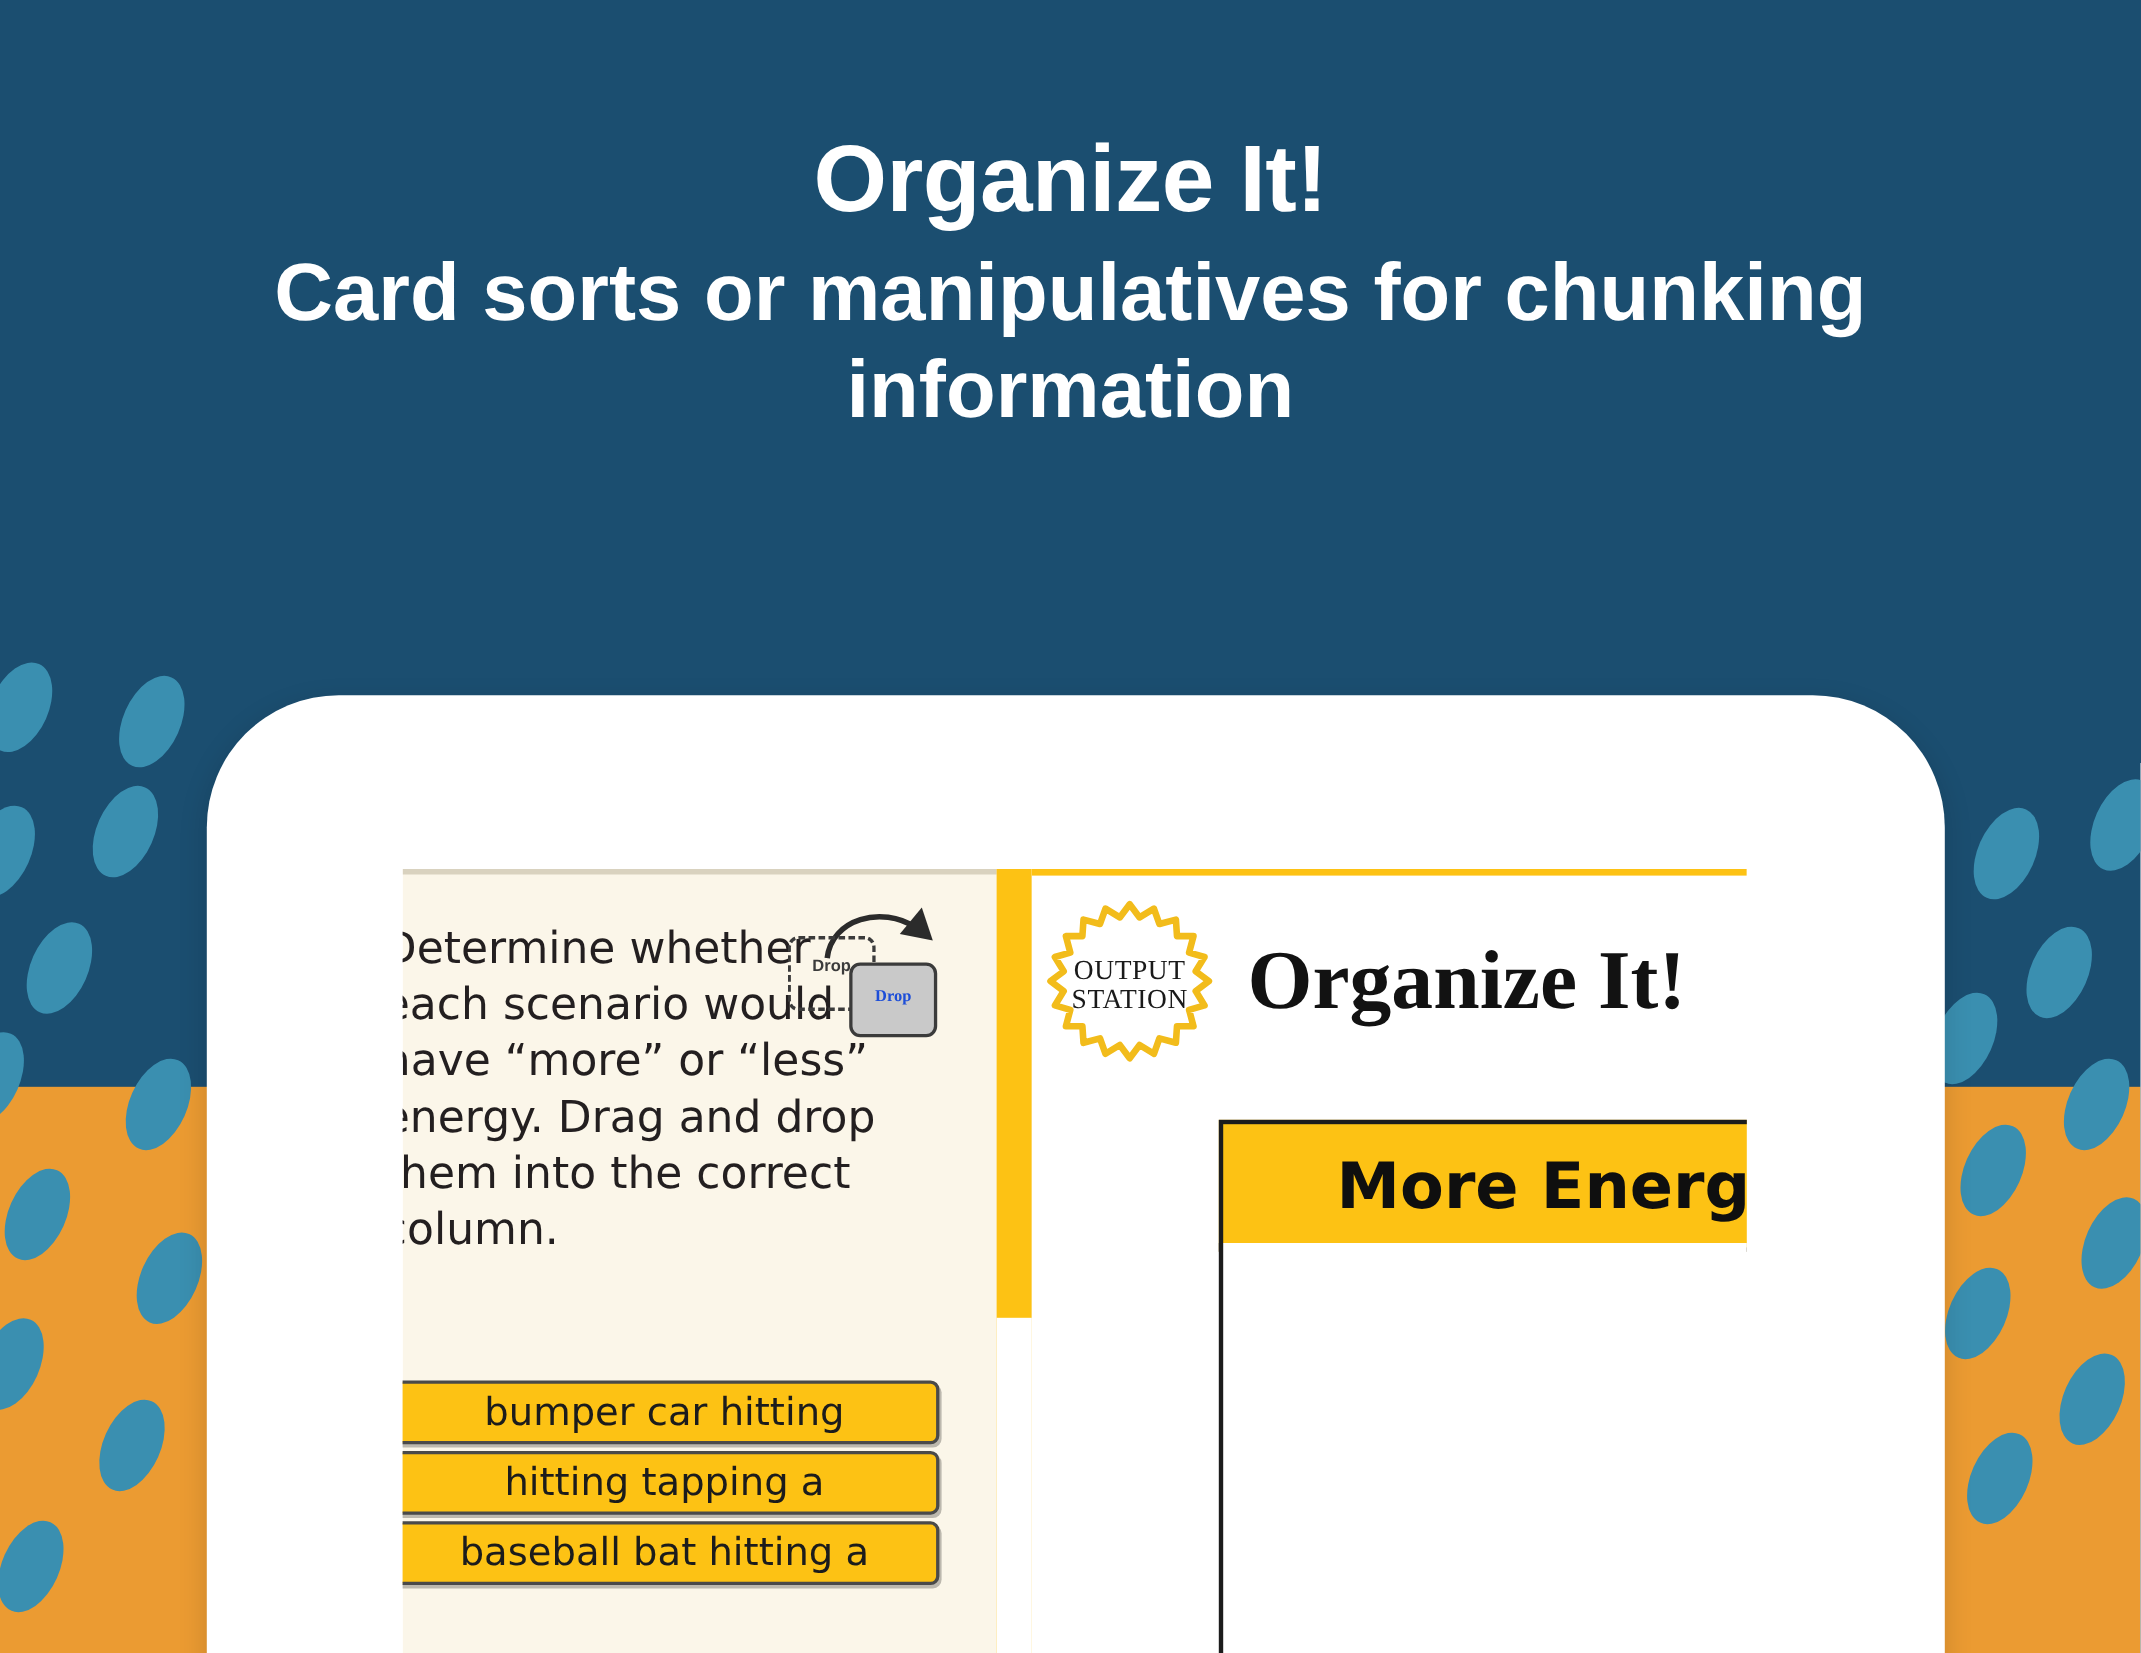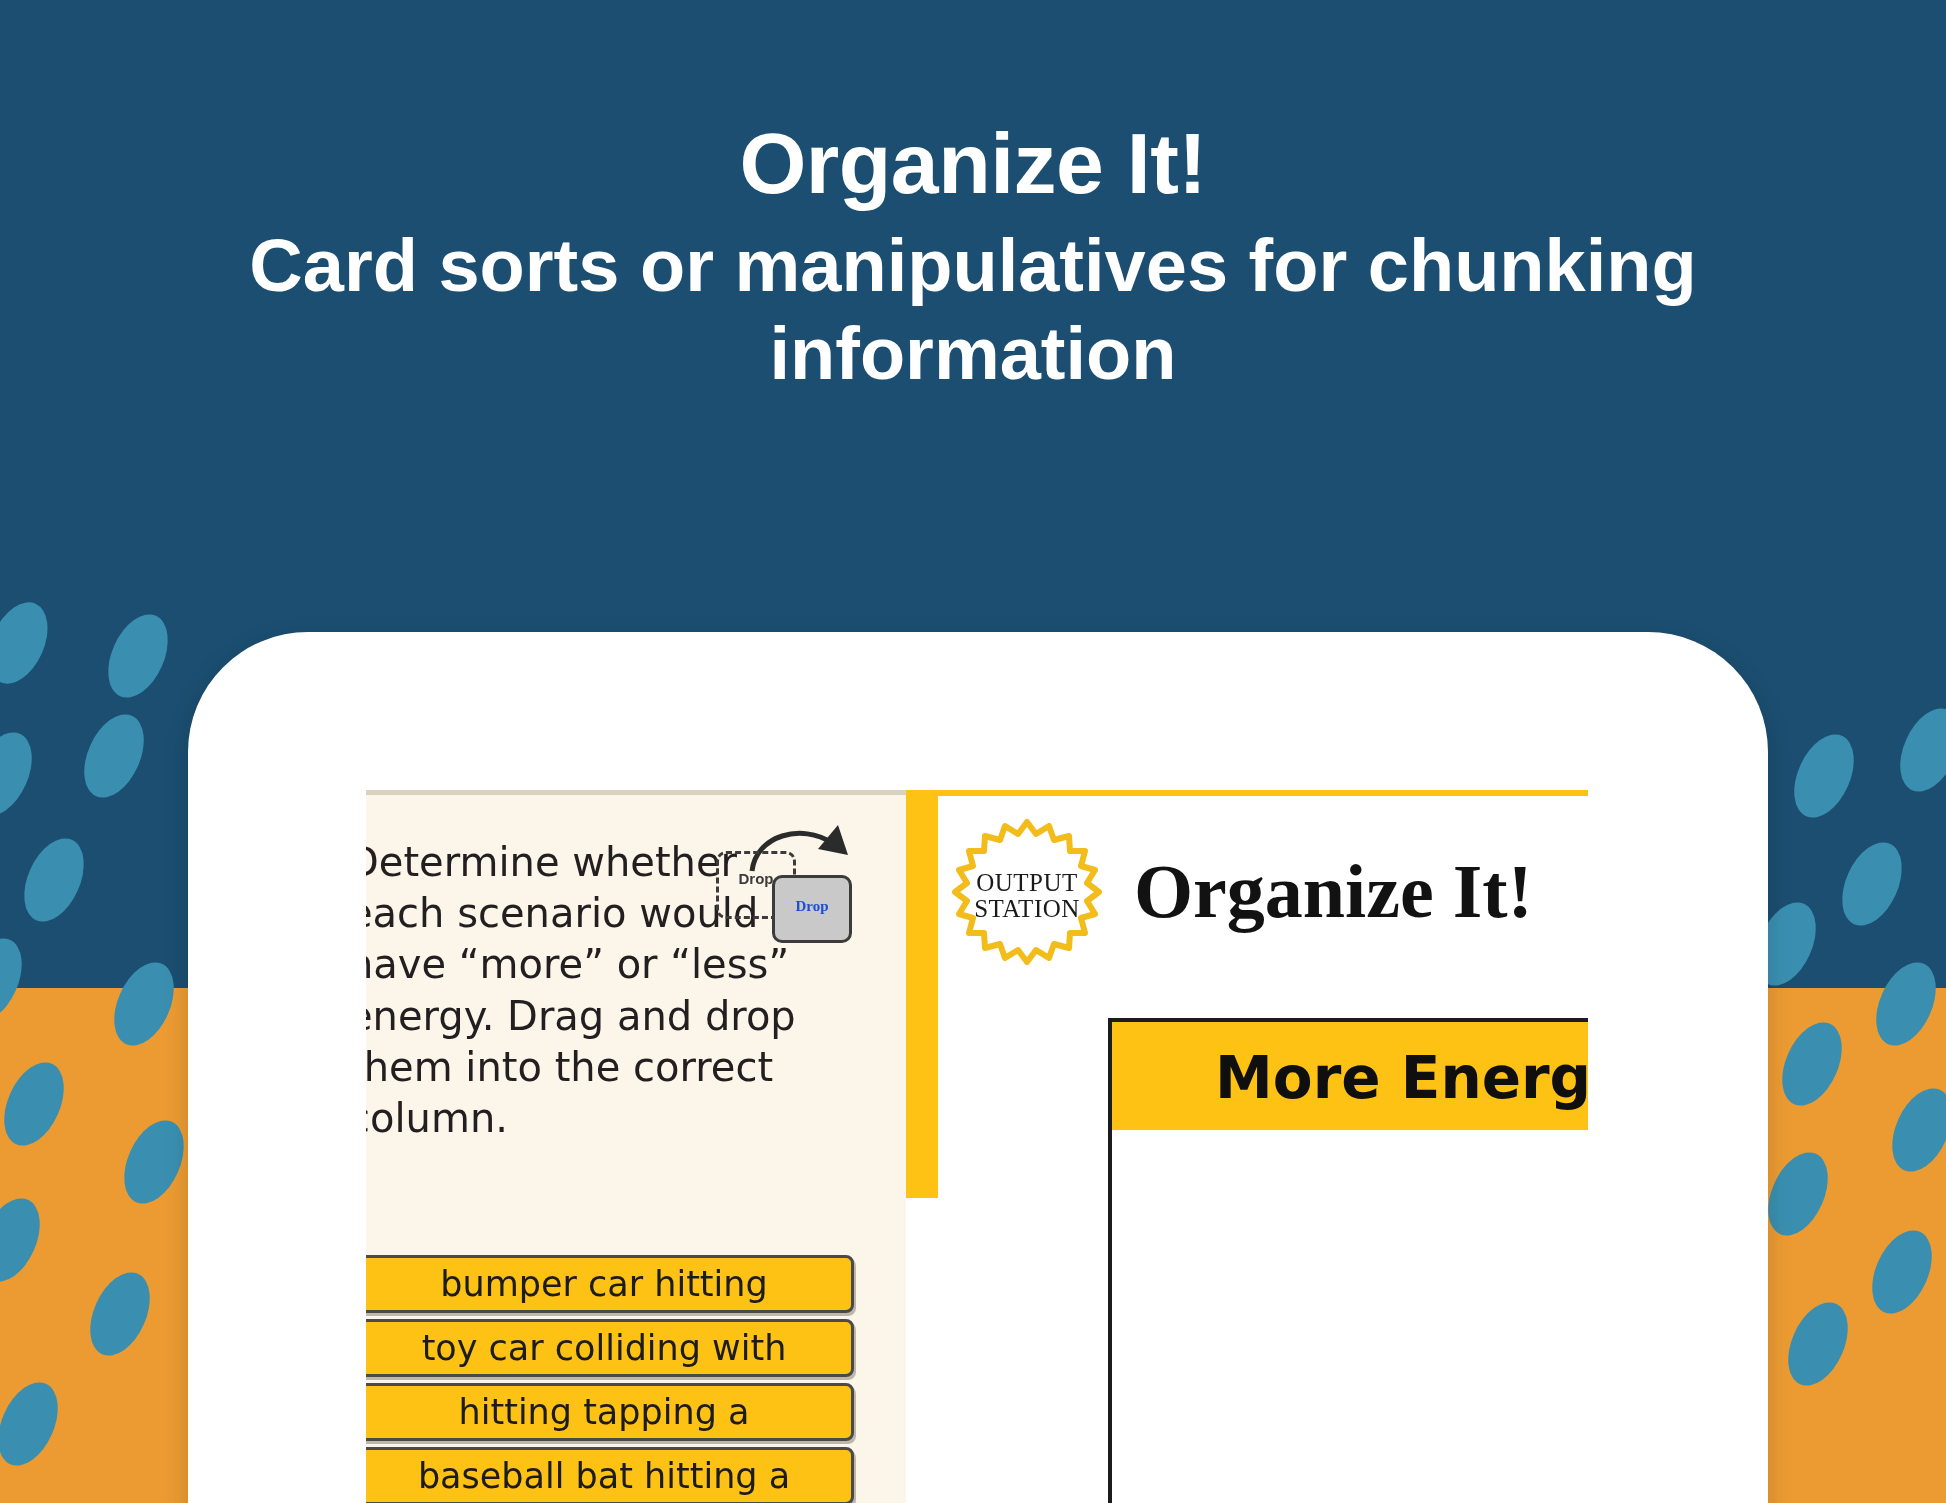--- a/index.html
+++ b/index.html
@@ -309,21 +309,20 @@
           <div class="dd-dashed">
             <span>Drop</span>
           </div>
           <div class="dd-solid">
             <span>Drop</span>
           </div>
         </div>
 
         <div class="card-stack">
           <div class="scenario-card">bumper car hitting</div>
-          <div class="scenario-card">toy car colliding with</div>
           <div class="scenario-card">hitting tapping a</div>
           <div class="scenario-card">baseball bat hitting a</div>
         </div>
       </div>
 
       <div class="divider"></div>
       <div class="divider-notch"></div>
 
       <div class="right-panel">
 

